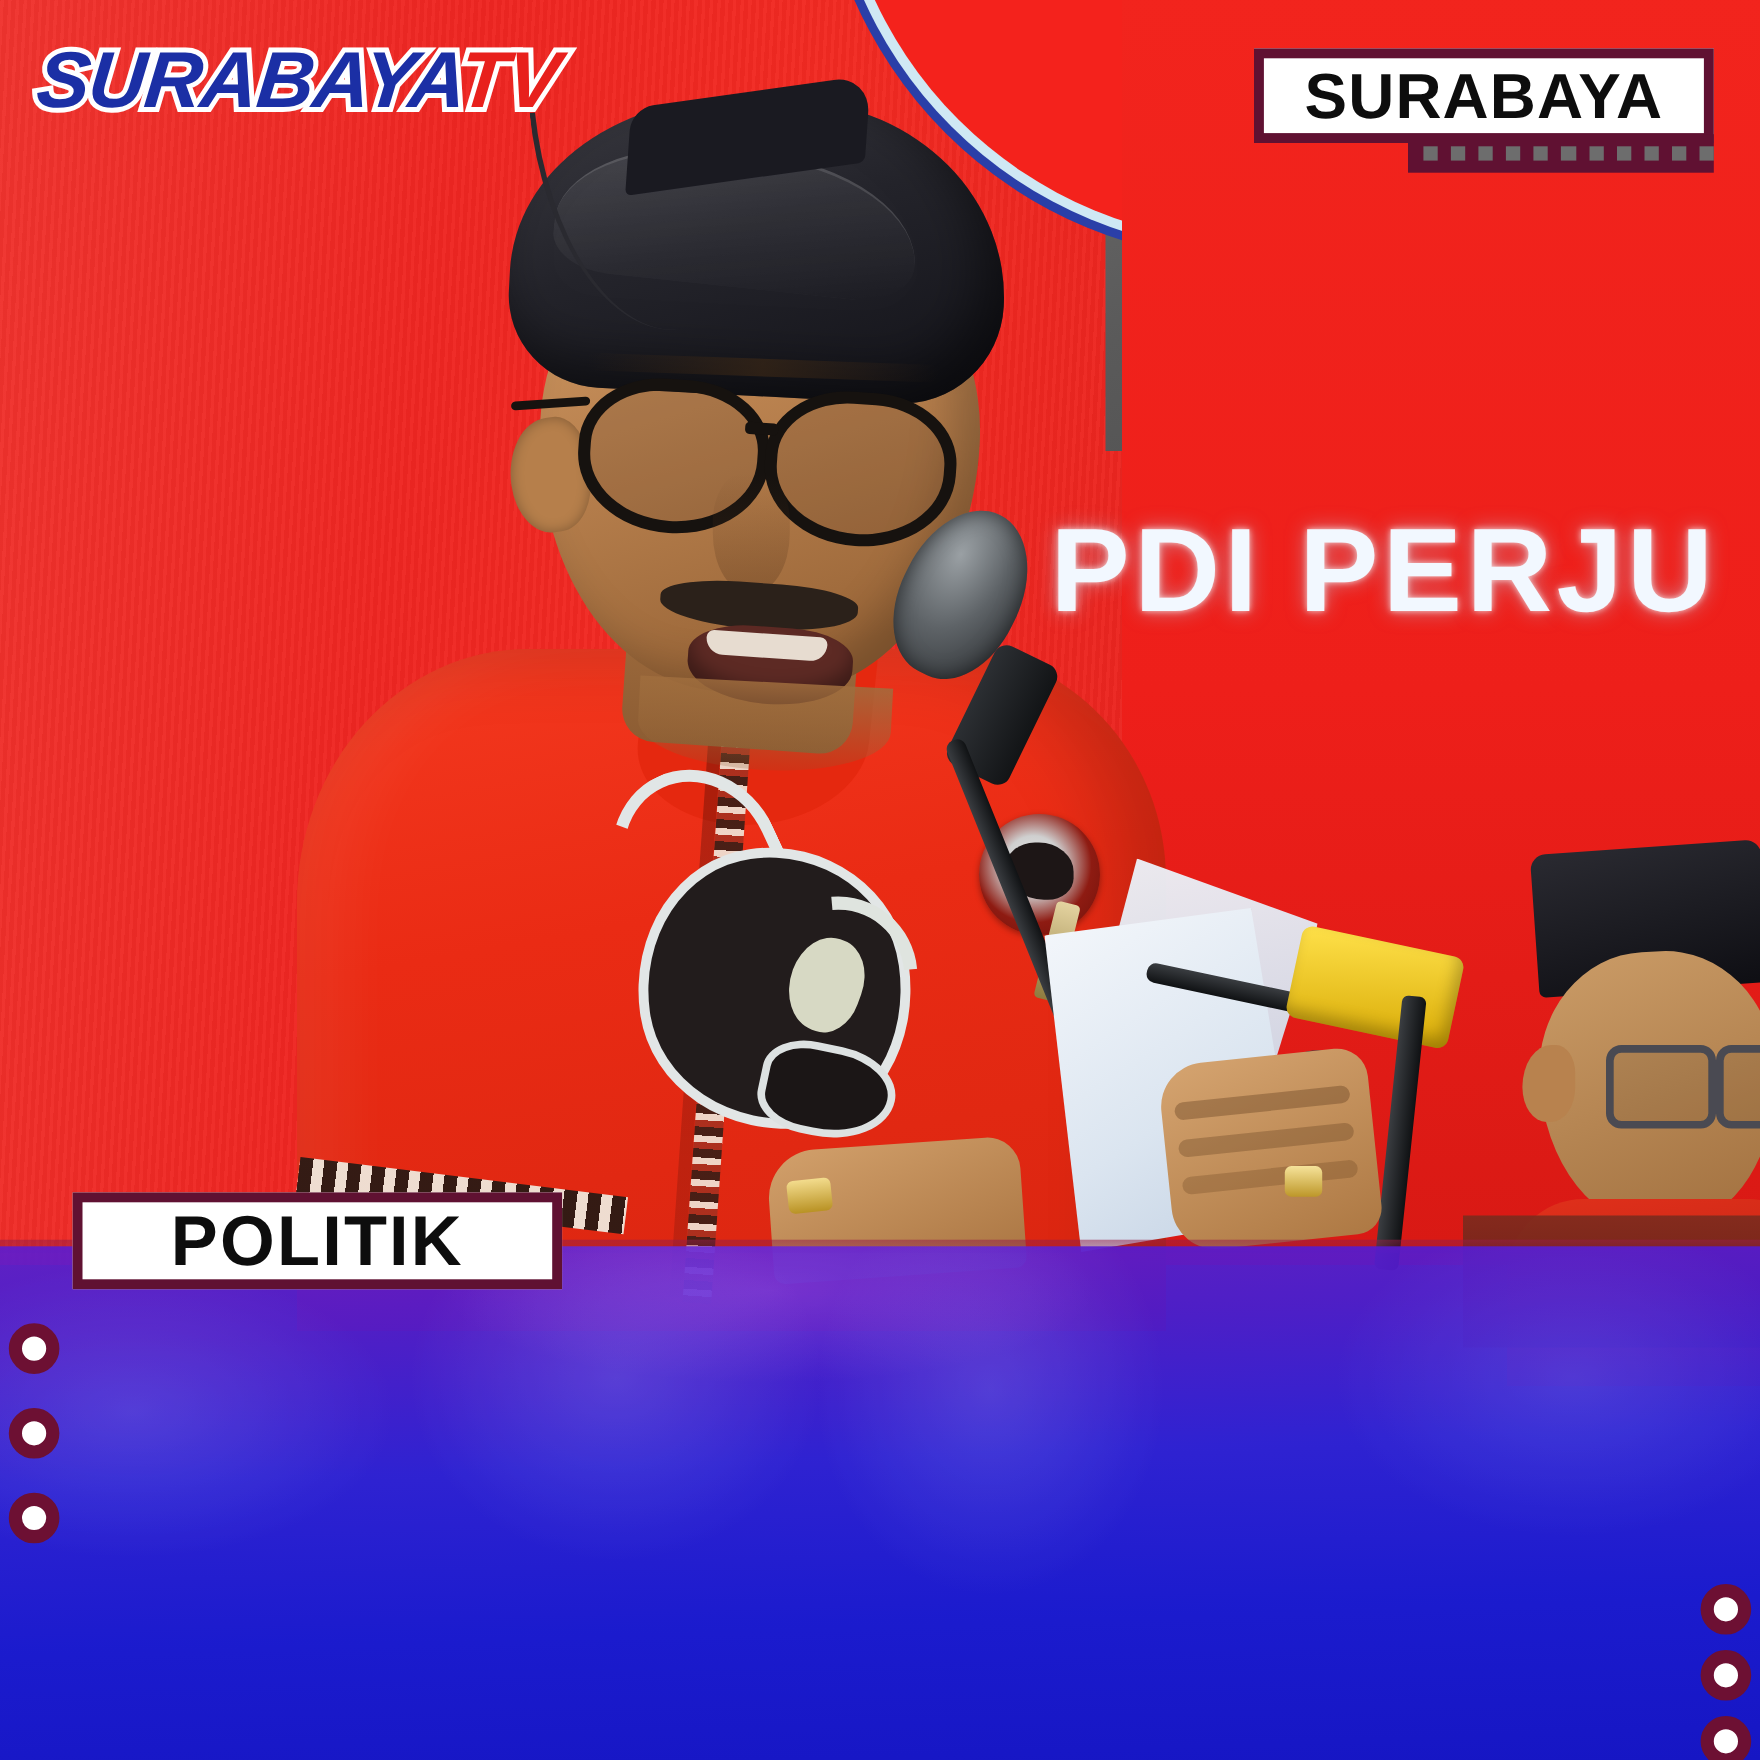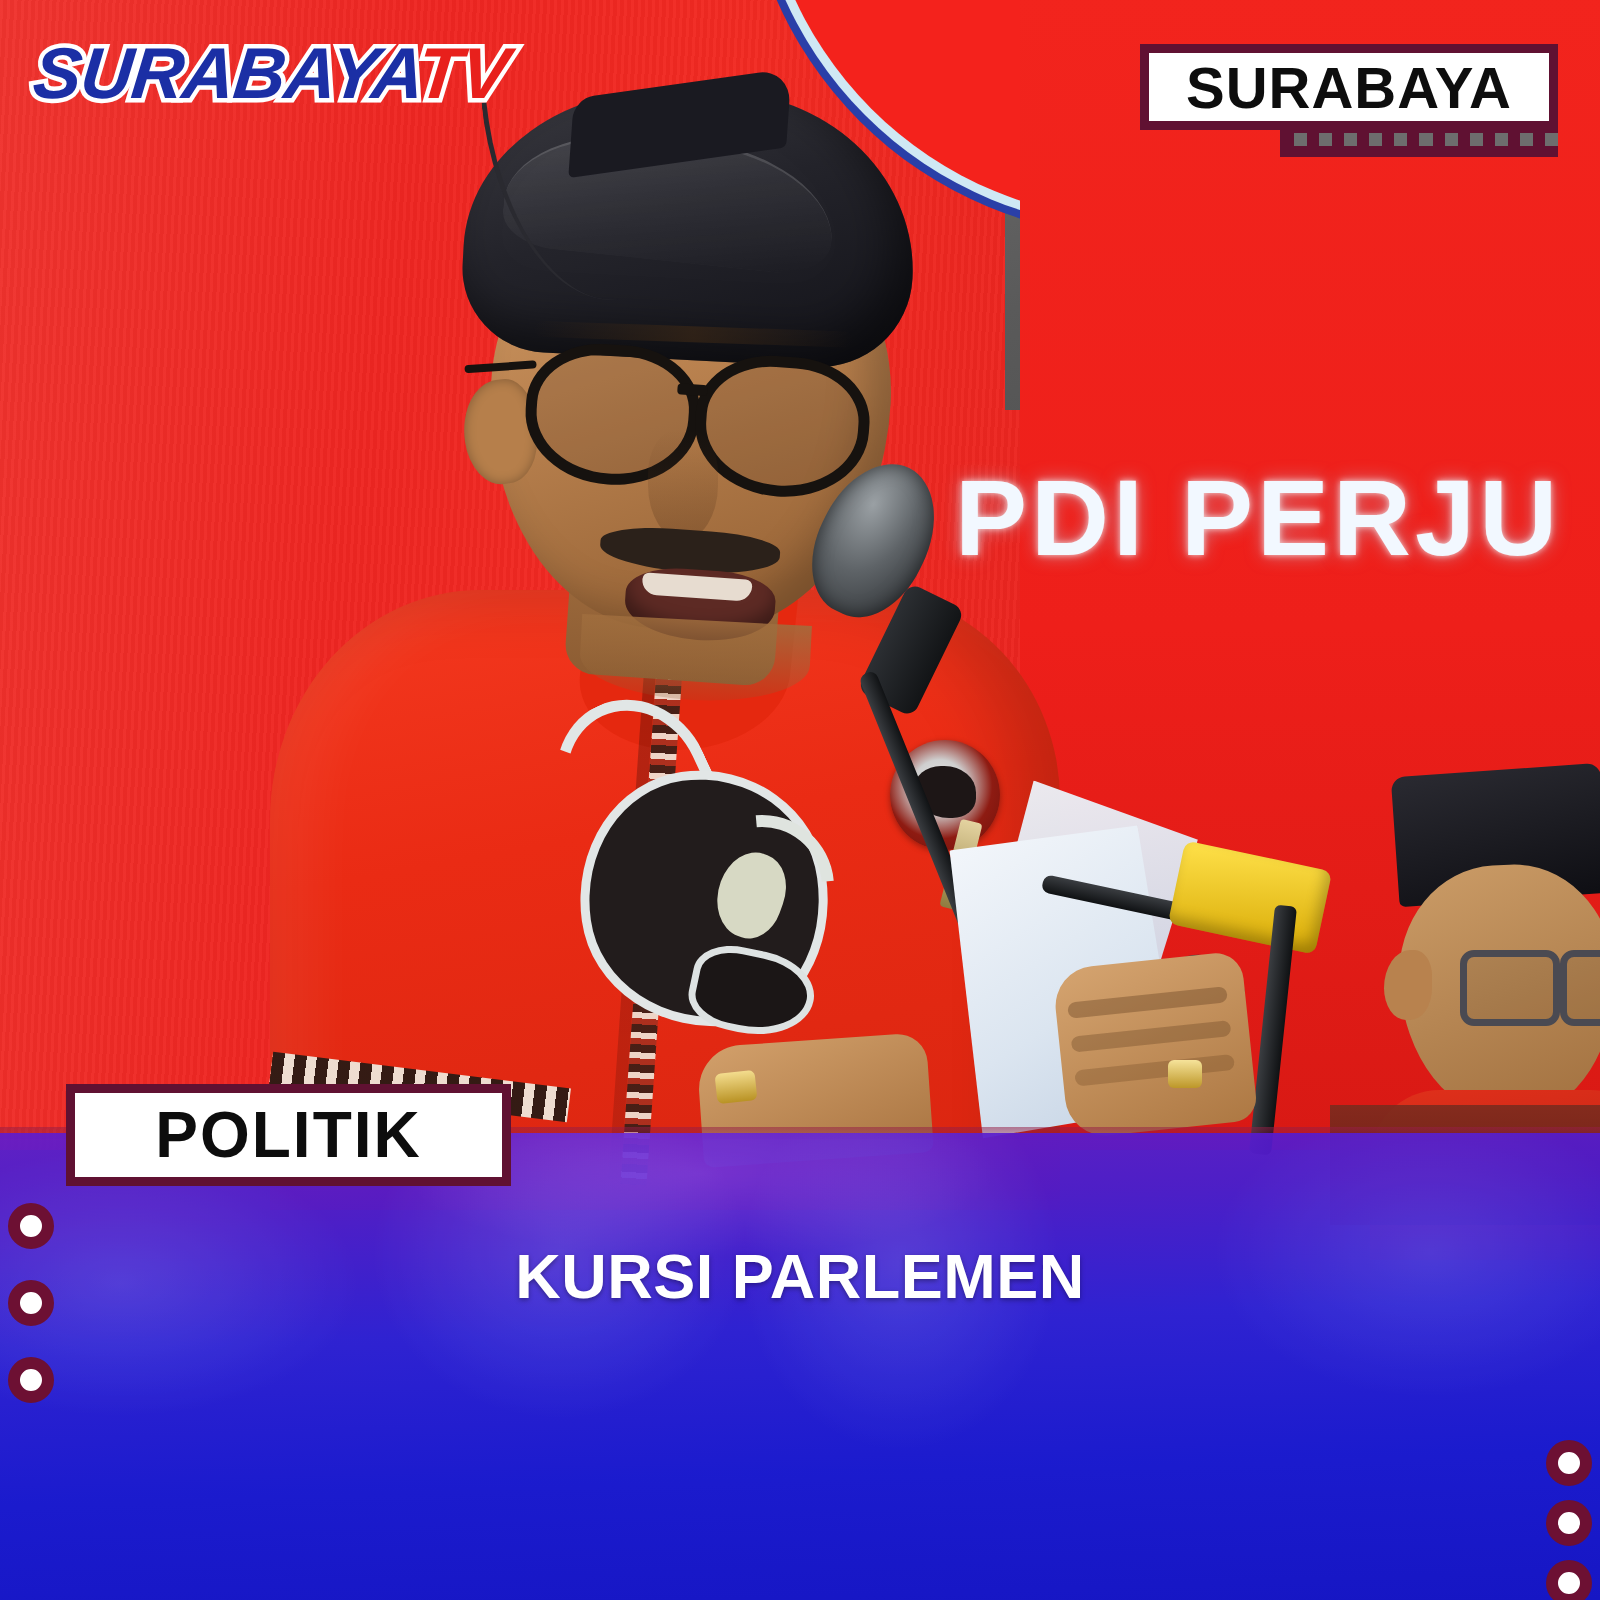--- a/index.html
+++ b/index.html
@@ -431,21 +431,21 @@
   #badge-surabaya span{ font-size:58px; letter-spacing:1px; }
   .dash-strip{
     position:absolute; left:1280px; top:122px; width:278px; height:35px;
     background:#601132;
     display:flex; align-items:center; gap:12px; padding-left:14px;
     box-sizing:border-box;
   }
   .dash-strip i{ display:block; width:19px; height:13px; background:#6d6d6d; }
 
   #badge-politik{
-    left:66px; top:1084px; width:445px; height:102px;
+    left:66px; top:1084px; width:445px; height:88px;
   }
   #badge-politik span{ font-size:64px; letter-spacing:2px; }
 
   
   .dot{
     position:absolute; width:46px; height:46px; border-radius:50%;
     background:#ffffff; border:12px solid #6d1033; box-sizing:border-box;
   }
   #dot-l1{ left:8px; top:1203px; }
   #dot-l2{ left:8px; top:1280px; }
@@ -596,16 +596,15 @@
   </div>
 
   <div class="dot" id="dot-l1"></div>
   <div class="dot" id="dot-l2"></div>
   <div class="dot" id="dot-l3"></div>
   <div class="dot" id="dot-r1"></div>
   <div class="dot" id="dot-r2"></div>
   <div class="dot" id="dot-r3"></div>
 
   <div id="headline">
-      <div>KURSI PARLEMEN</div>
     </div>
 
 </div>
 
 </body></html>

